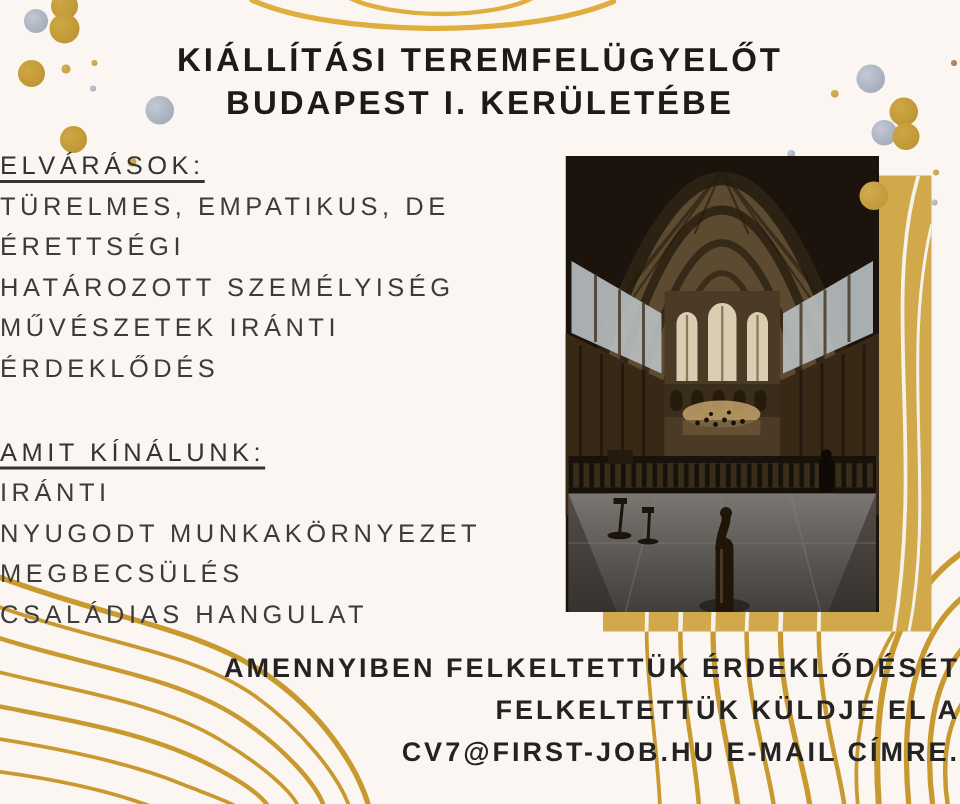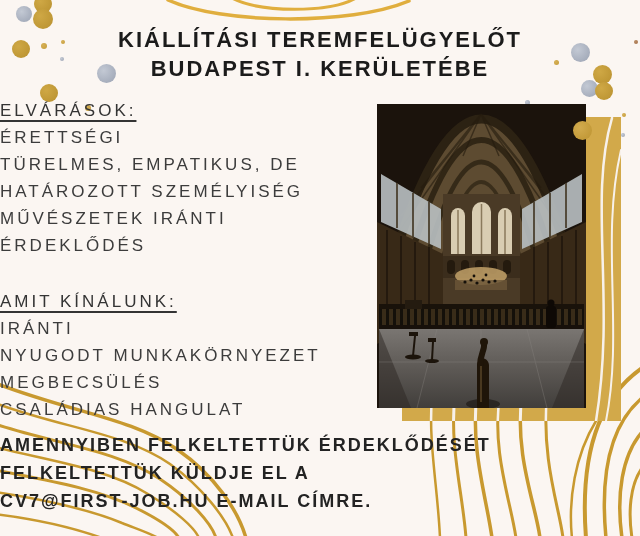--- a/index.html
+++ b/index.html
@@ -23,21 +23,21 @@
   .left-col{
     position:absolute; left:0; top:97px; width:384px; text-align:left;
     font-size:17px; font-weight:500; letter-spacing:3px; line-height:27px; color:#3c3c3c;
   }
   .section + .section{margin-top:29px;}
   .section-heading{
     text-decoration:underline; text-decoration-thickness:1.5px; text-underline-offset:4px;
     color:#343434;
   }
   .footer-block{
-    position:absolute; left:0; top:431px; width:640px; text-align:left;
+    position:absolute; left:0; top:431px; width:640px; text-align:right;
     font-size:18px; font-weight:700; letter-spacing:2px; line-height:28px; color:#232323;
   }
 </style>
 </head>
 <body>
 
 <div class="poster">
 
   <svg class="decor decor-under" viewBox="0 0 640 536">
     <g fill="none" stroke="#e0ae3e" stroke-linecap="round">
@@ -192,22 +192,22 @@
 
   <div class="text-layer">
     <div class="title-block">
       <div>KIÁLLÍTÁSI TEREMFELÜGYELŐT</div>
       <div>BUDAPEST I. KERÜLETÉBE</div>
     </div>
 
     <div class="left-col">
       <div class="section">
         <div class="section-heading">ELVÁRÁSOK:</div>
+        <div>TÜRELMES, EMPATIKUS, DE</div>
         <div>ÉRETTSÉGI</div>
-        <div>TÜRELMES, EMPATIKUS, DE</div>
         <div>HATÁROZOTT SZEMÉLYISÉG</div>
         <div>MŰVÉSZETEK IRÁNTI</div>
         <div>ÉRDEKLŐDÉS</div>
       </div>
       <div class="section">
         <div class="section-heading">AMIT KÍNÁLUNK:</div>
         <div>IRÁNTI</div>
         <div>NYUGODT MUNKAKÖRNYEZET</div>
         <div>MEGBECSÜLÉS</div>
         <div>CSALÁDIAS HANGULAT</div>

